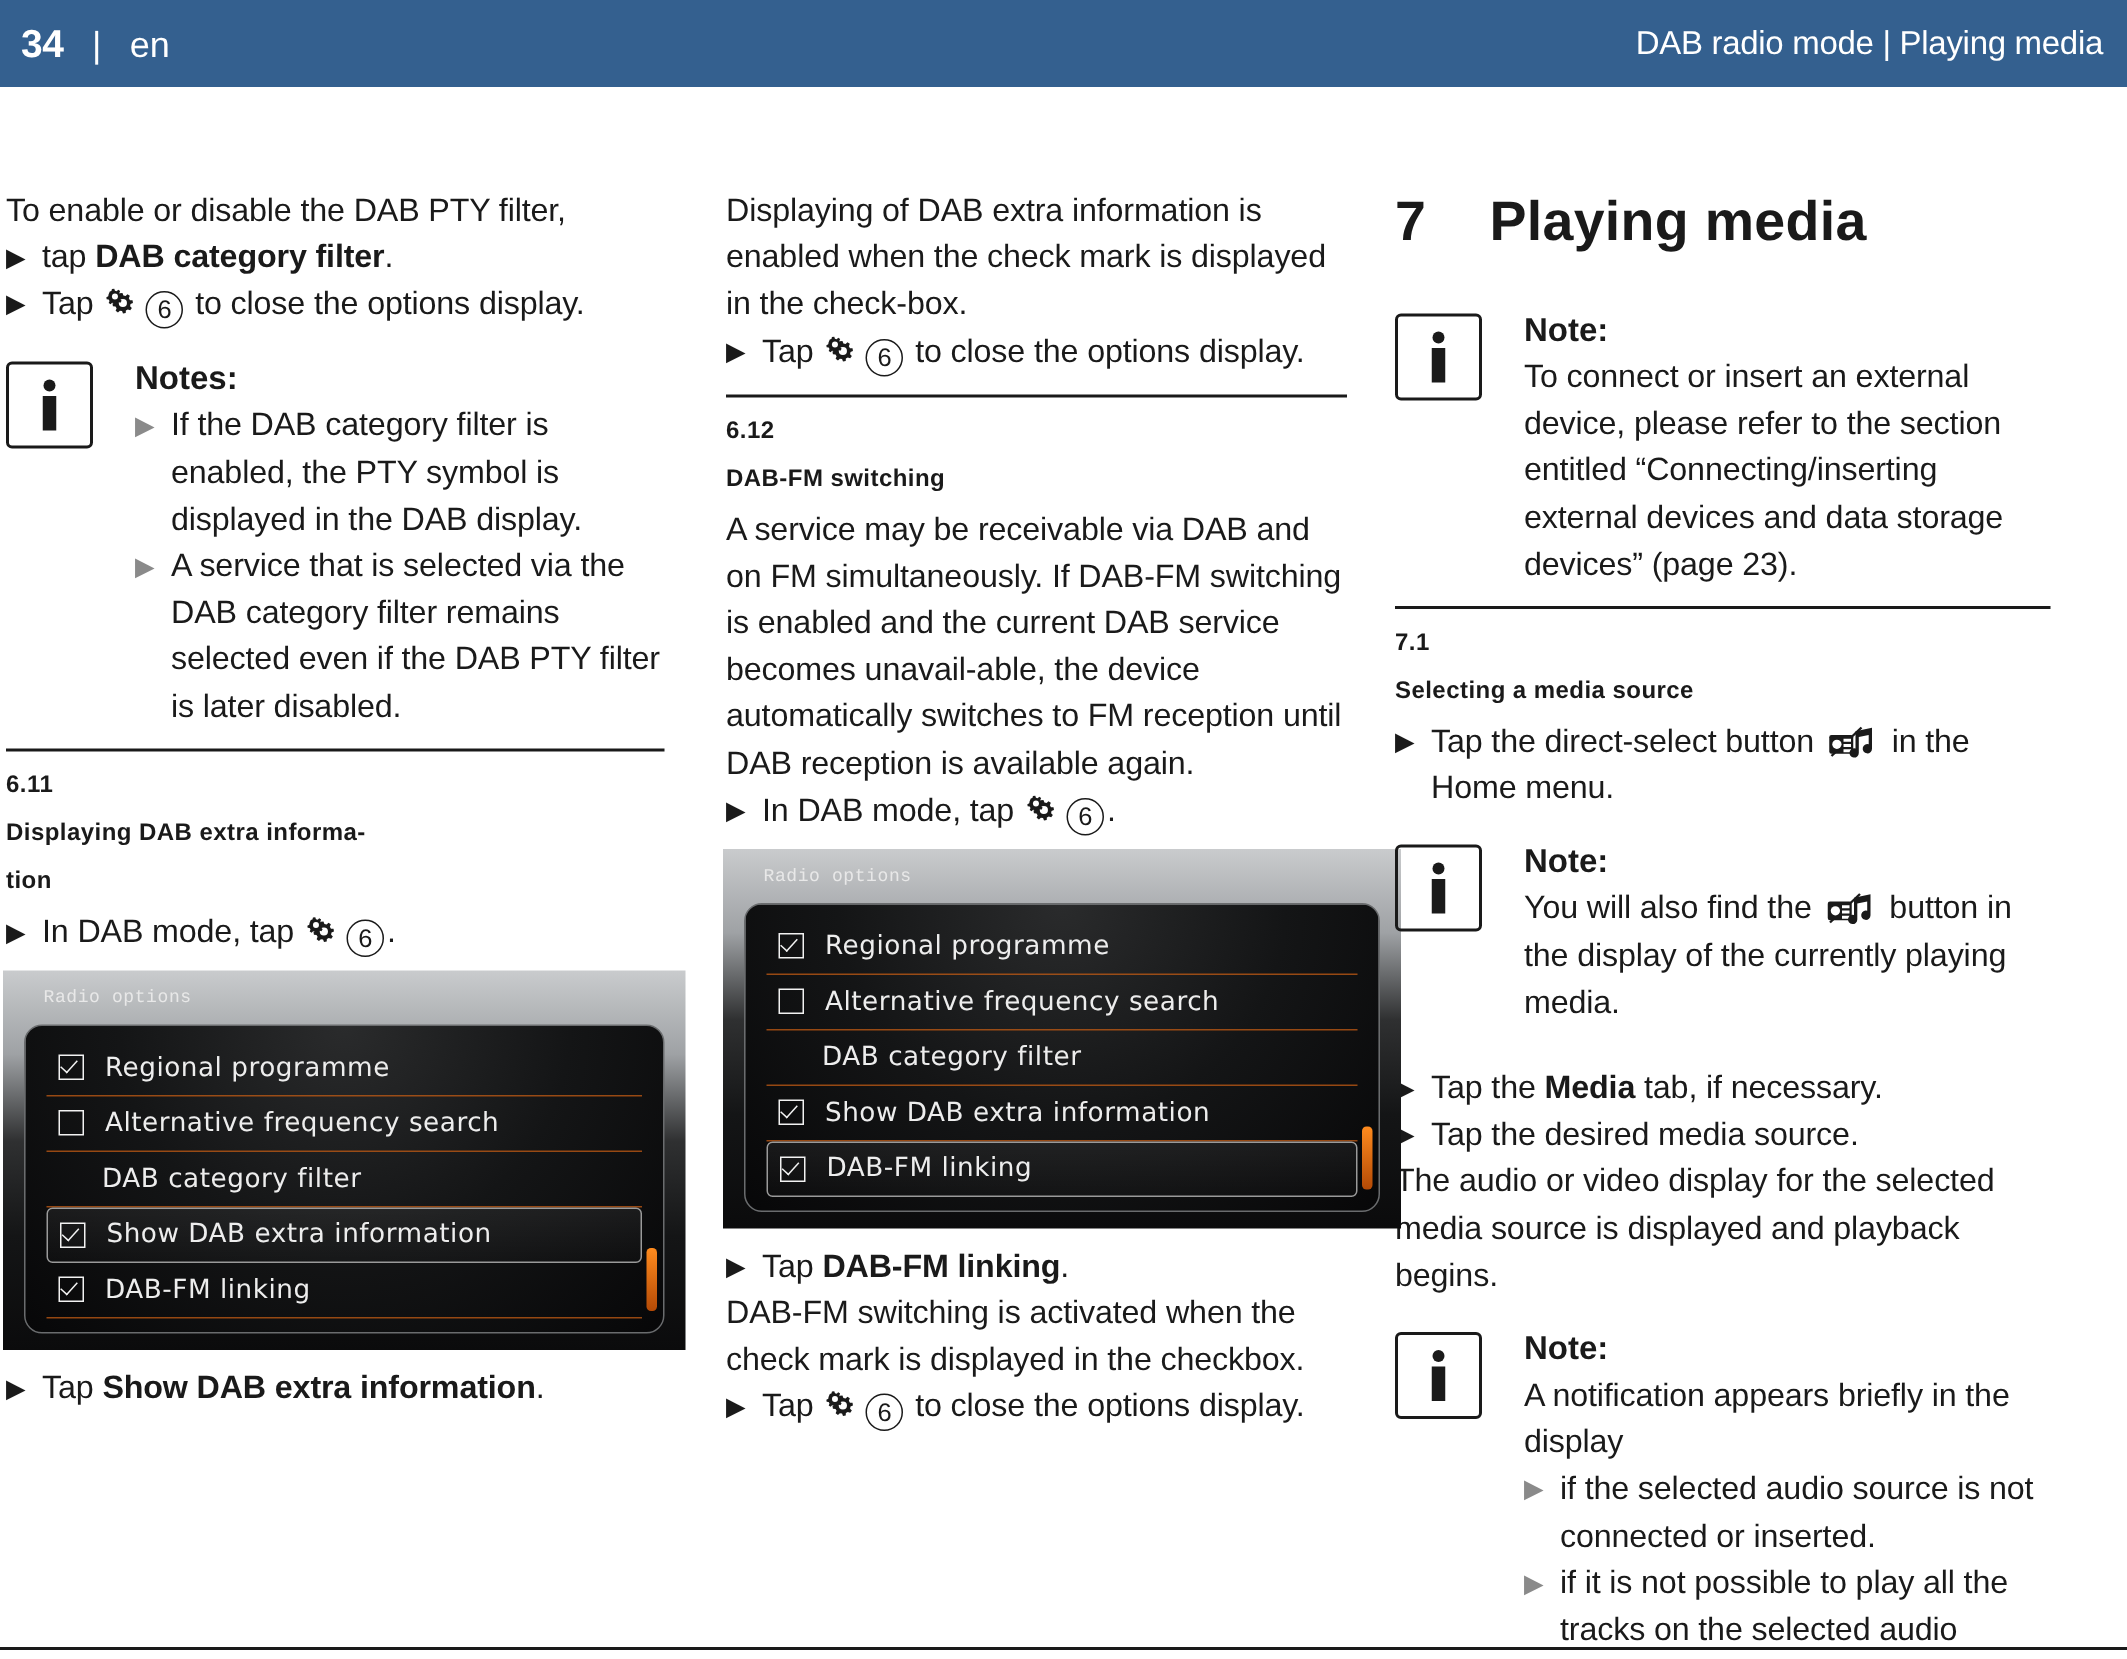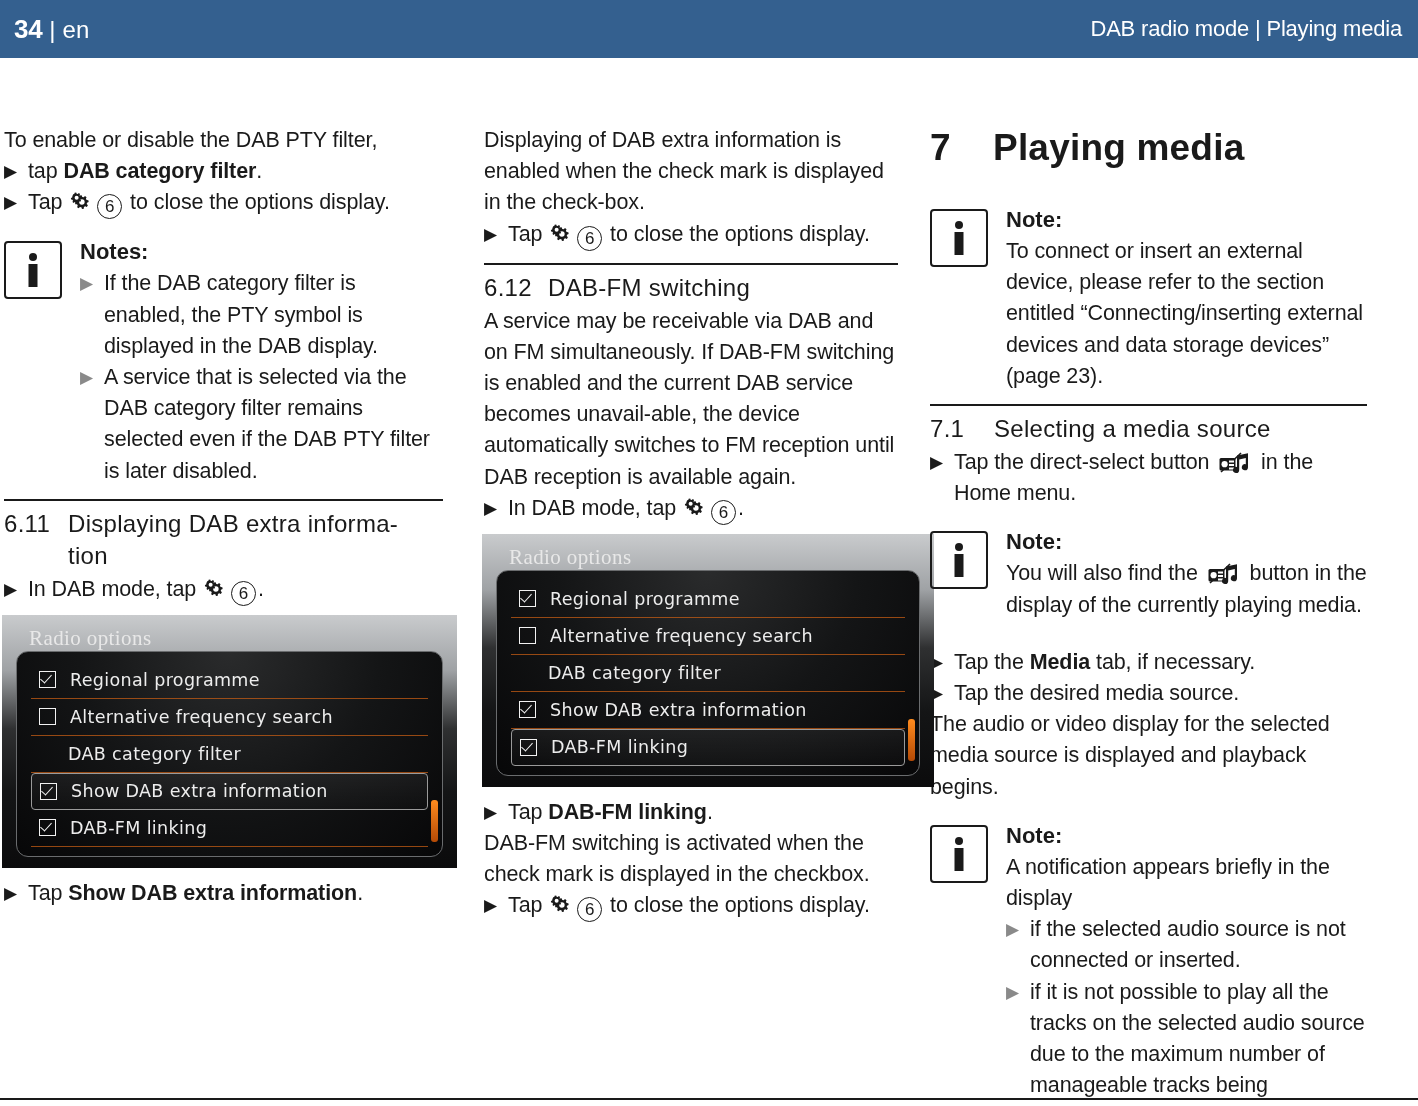--- a/index.html
+++ b/index.html
@@ -23,21 +23,21 @@
     color: #ffffff;
     display: flex;
     align-items: center;
     justify-content: space-between;
     padding: 0 16px 0 14px;
     box-sizing: border-box;
   }
   .hdr-left {
     display: flex;
     align-items: baseline;
-    gap: 0;
+    gap: 12px;
     font-size: 25px;
   }
   .hdr-pageno { font-weight: bold; font-size: 26px; letter-spacing: -0.3px;}
   .hdr-sep { margin: 0 7px; font-weight: 300; font-size: 24px; }
   .hdr-lang { font-size: 24px; }
   .hdr-right {
     font-size: 22px;
     letter-spacing: -0.2px;
     white-space: nowrap;
   }
@@ -92,44 +92,46 @@
   }
   .tri-grey { color: #8a8a8a; }
   .step-txt { flex: 1 1 auto; }
 
   
   .rule {
     border-top: 2px solid #1a1a1a;
     margin: 12px 0 7px 0;
   }
   .h-sub {
-    font-size: 24px;
-    font-weight: normal;
+    font-size: 16px;
+    font-weight: bold;
     line-height: 32px;
     letter-spacing: 0.3px;
     margin: 0 0 2px 0;
     display: flex;
+    flex-direction: column;
   }
   .h-sub .num { flex: 0 0 auto; min-width: 64px; }
   .h-sub .ttl { flex: 1 1 auto; }
   .h-chapter {
     font-size: 37px;
     font-weight: bold;
     line-height: 46px;
     letter-spacing: 0.2px;
     margin: 0 0 34px 0;
     display: flex;
   }
   .h-chapter .num { flex: 0 0 auto; width: 63px; }
 
   
   .note {
     display: flex;
     margin: 18px 0 10px 0;
     align-items: flex-start;
+    gap: 10px;
   }
   .note-icon {
     flex: 0 0 auto;
     width: 54px;
     height: 54px;
     border: 2.5px solid #1a1a1a;
     border-radius: 4px;
     margin-right: 18px;
     margin-top: 4px;
     position: relative;
@@ -190,23 +192,23 @@
     height: 253px;
     margin: 9px 0 10px -2px;
     background: linear-gradient(180deg,#c9cbcd 0%, #9fa2a5 22%, #2f3031 45%, #141516 70%, #0b0b0c 100%);
     overflow: hidden;
   }
   .device.col2 { width: 452px; }
   .device-title {
     position: absolute;
     top: 11px; left: 27px;
     color: #e8e8e8;
-    font-size: 21px;
+    font-size: 12px;
     letter-spacing: 0.4px;
-    font-family: Liberation Serif, serif;
+    font-family: Liberation Mono, monospace;
   }
   .device-panel {
     position: absolute;
     left: 14px; right: 14px;
     top: 36px; bottom: 11px;
     border: 1px solid #6a6c6e;
     border-radius: 12px;
     background:
       radial-gradient(ellipse at 50% 0%, #2a2b2c 0%, #141516 50%, #070708 100%);
     overflow: hidden;

